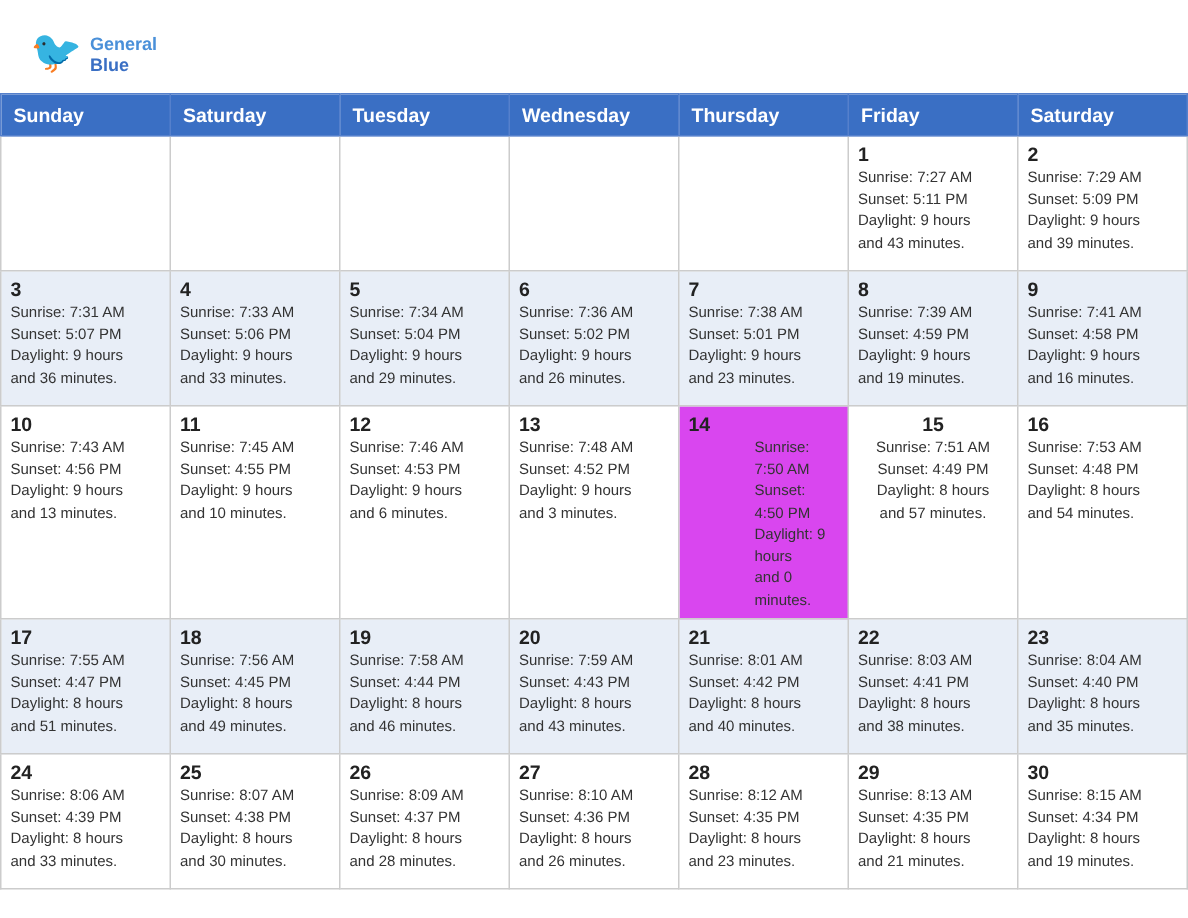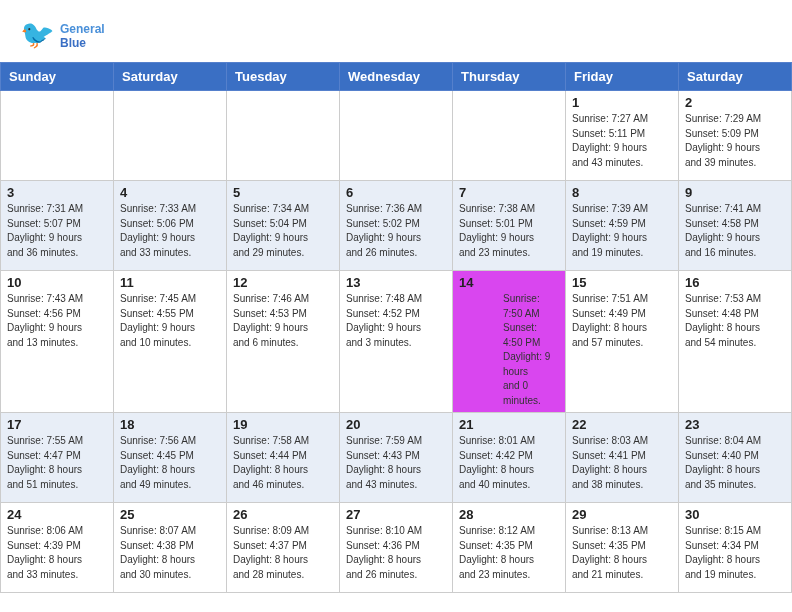--- a/index.html
+++ b/index.html
@@ -227,21 +227,21 @@
 Daylight: 9 hours
 and 3 minutes.</div>
         </td>
         <td style="background: #d946ef;">
           <div class="day-number">14</div>
           <div class="day-info" style="white-space: pre-line; margin-left: 44px;">Sunrise: 7:50 AM
 Sunset: 4:50 PM
 Daylight: 9 hours
 and 0 minutes.</div>
         </td>
-        <td style="background: rgb(255, 255, 255);">
+        <td style="background: rgb(255, 255, 255); text-align: center;">
           <div class="day-number">15</div>
           <div class="day-info" style="white-space: pre-line;">Sunrise: 7:51 AM
 Sunset: 4:49 PM
 Daylight: 8 hours
 and 57 minutes.</div>
         </td>
         <td style="background: rgb(255, 255, 255);">
           <div class="day-number">16</div>
           <div class="day-info" style="white-space: pre-line;">Sunrise: 7:53 AM
 Sunset: 4:48 PM

